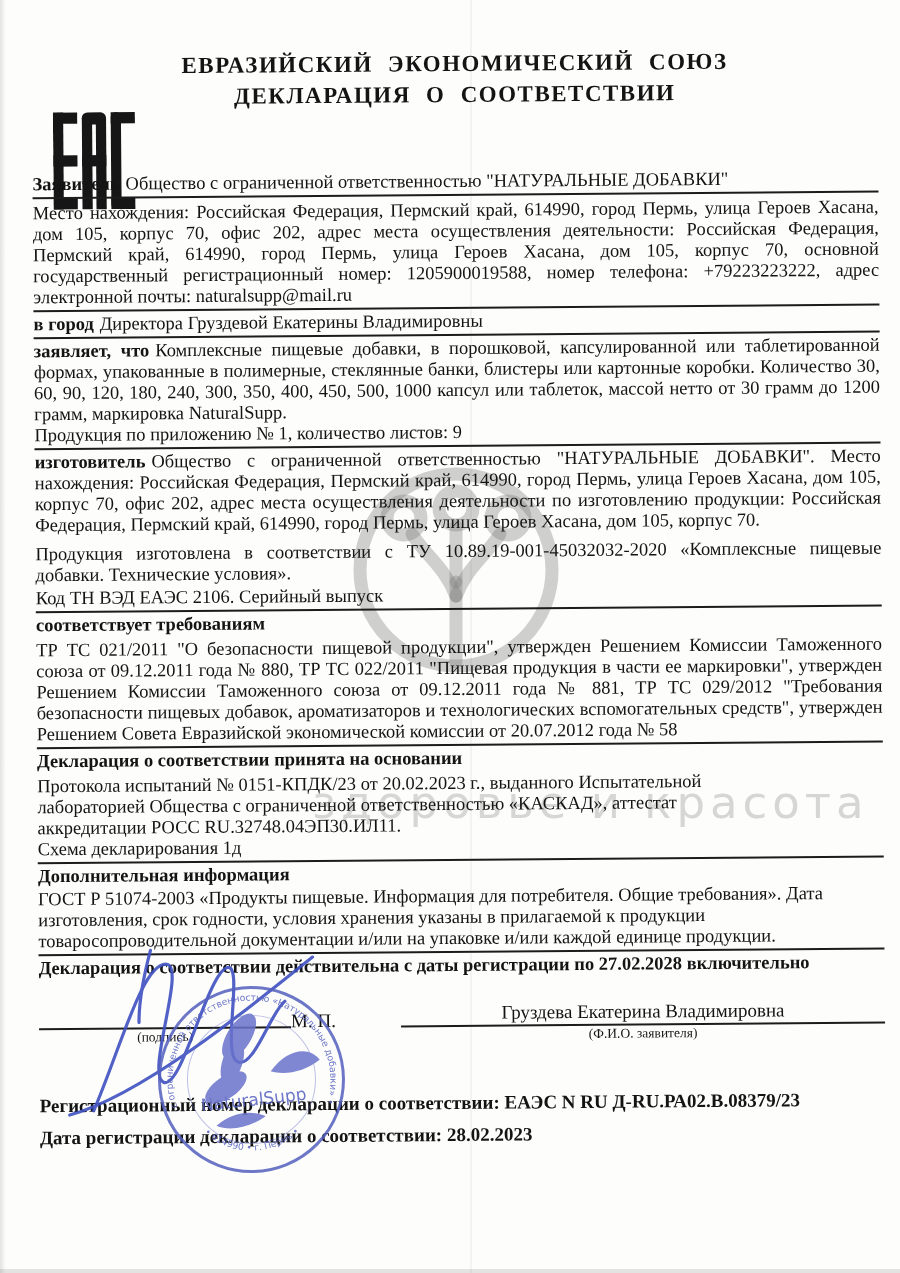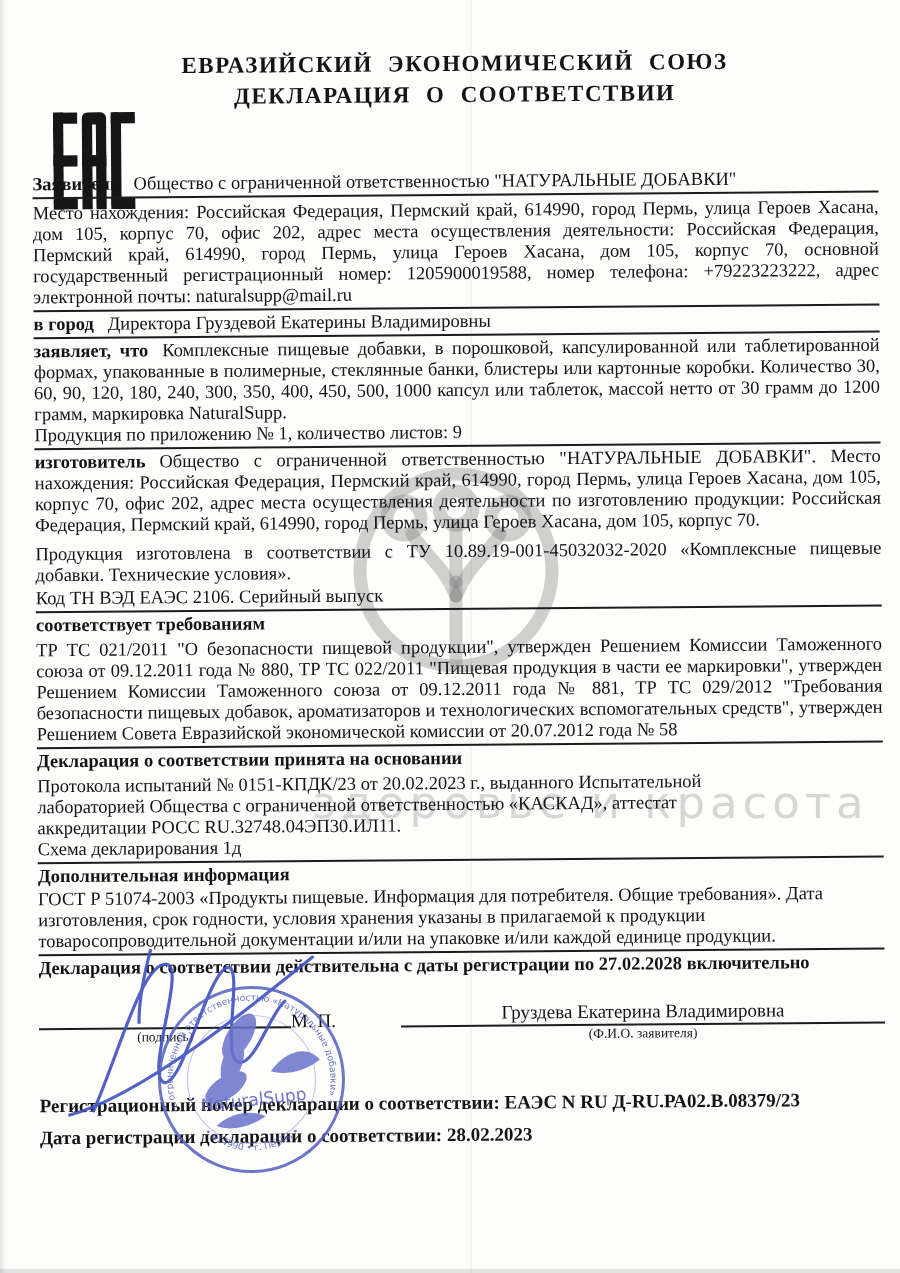--- a/index.html
+++ b/index.html
@@ -5,21 +5,21 @@
   html,body{margin:0;padding:0;background:#e8e8e8;}
   .page{position:relative;width:900px;height:1273px;background:#fdfdfc;overflow:hidden;
         font-family:"Liberation Serif", serif;color:#141414;}
   .tilt{position:absolute;inset:0;transform:rotate(-0.45deg);transform-origin:50% 50%;}
   .content{position:absolute;left:36px;top:0;width:846px;}
   .titles{padding-top:50px;text-align:center;}
   .title{font-size:23px;font-weight:bold;letter-spacing:1.5px;word-spacing:8px;line-height:28px;margin:0;}
   .title2{margin-top:3px;}
   p{margin:0;font-size:18.5px;line-height:21px;}
   .just{text-align:justify;}
-  .lead{font-weight:bold;margin-right:14px;}
+  .lead{font-weight:bold;margin-right:6px;}
   .rule{border-top:2px solid #1c1c1c;height:0;margin-top:2px;}
   .bold-line{font-weight:bold;}
   .mt4{margin-top:4px;}.mt8{margin-top:8px;}.mt2{margin-top:2px;}
   .narrow{width:700px;}
   .eac{position:absolute;left:57px;top:106px;}
   
   .wm-tree{position:absolute;left:350px;top:464px;}
   .wm-brand{position:absolute;left:210px;top:672px;font-family:"DejaVu Sans",sans-serif;
             font-weight:bold;font-size:102px;letter-spacing:10px;color:rgba(128,128,128,0.42);}
   .wm-tagline{position:absolute;left:286px;top:776px;font-family:"DejaVu Sans",sans-serif;

